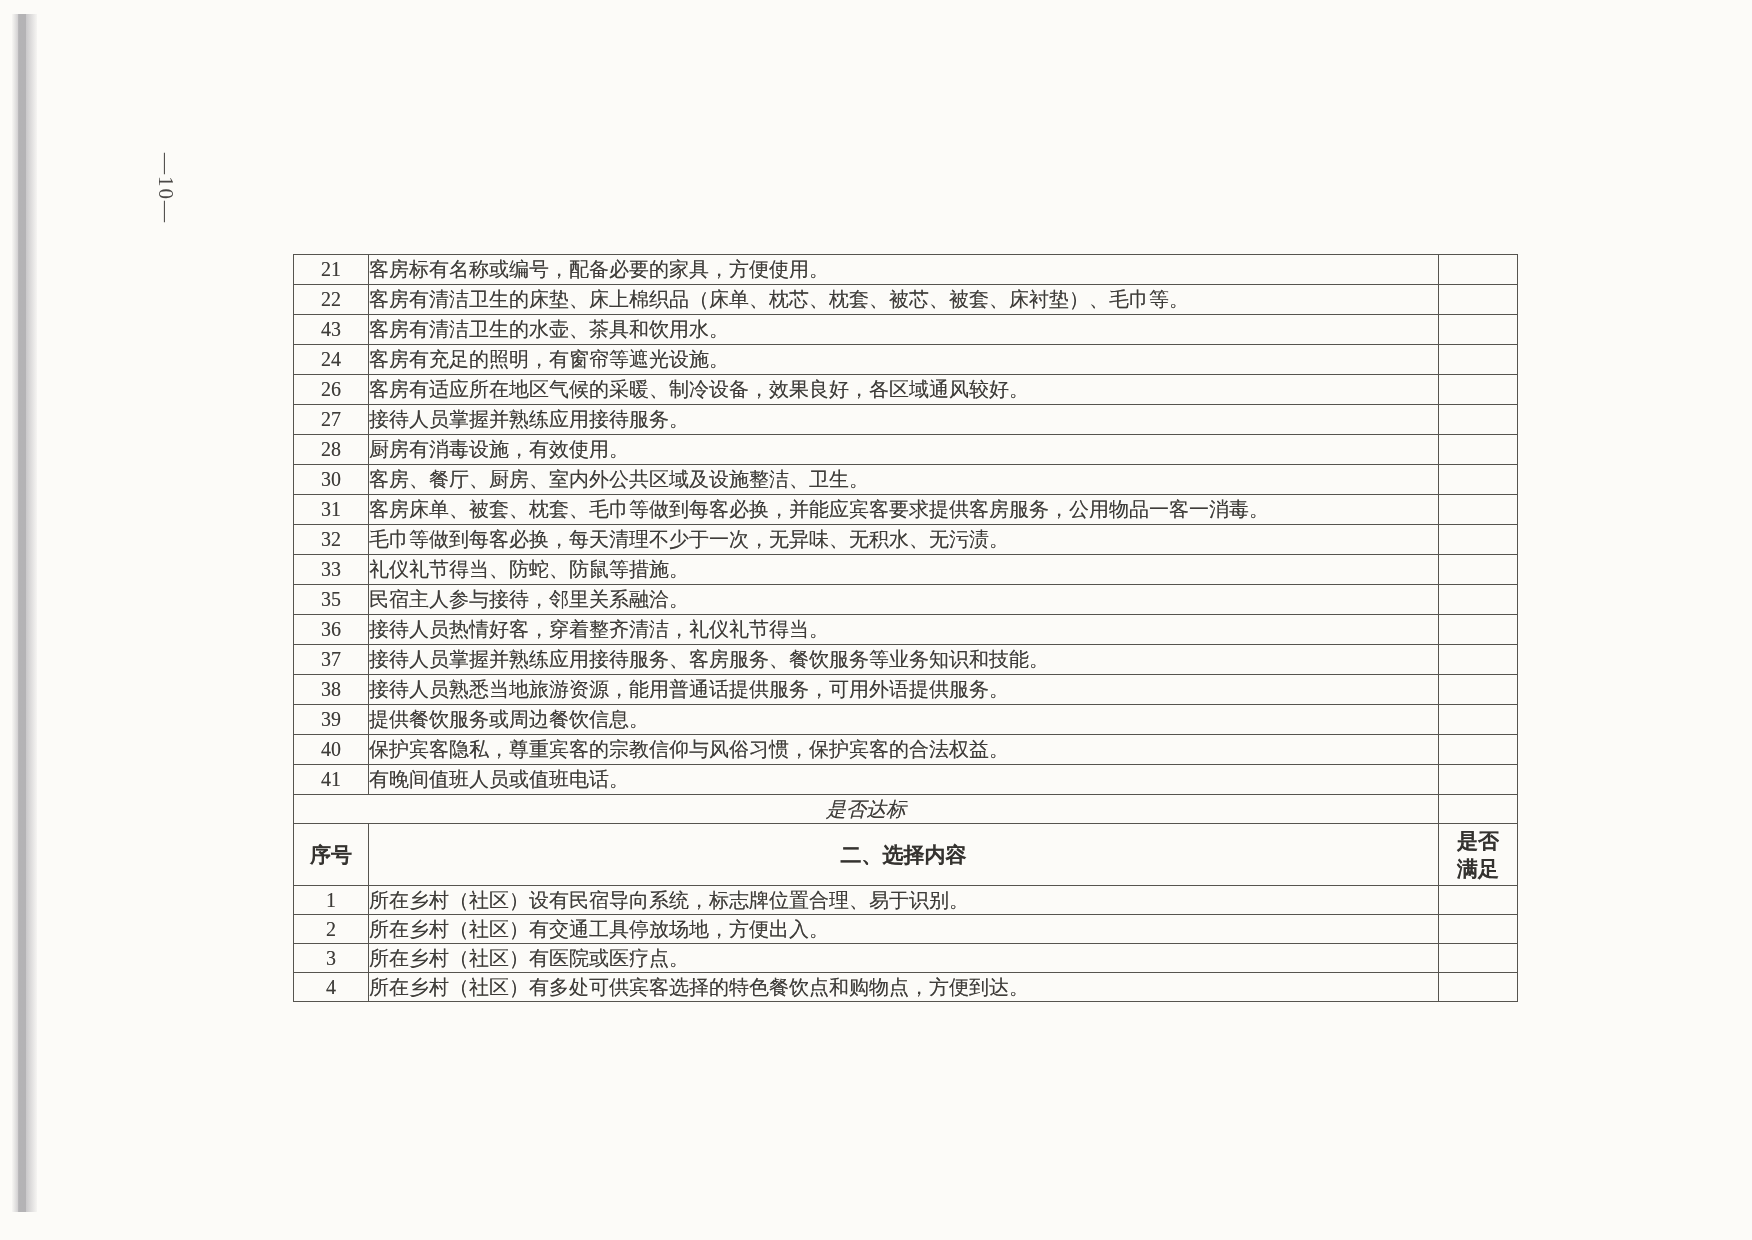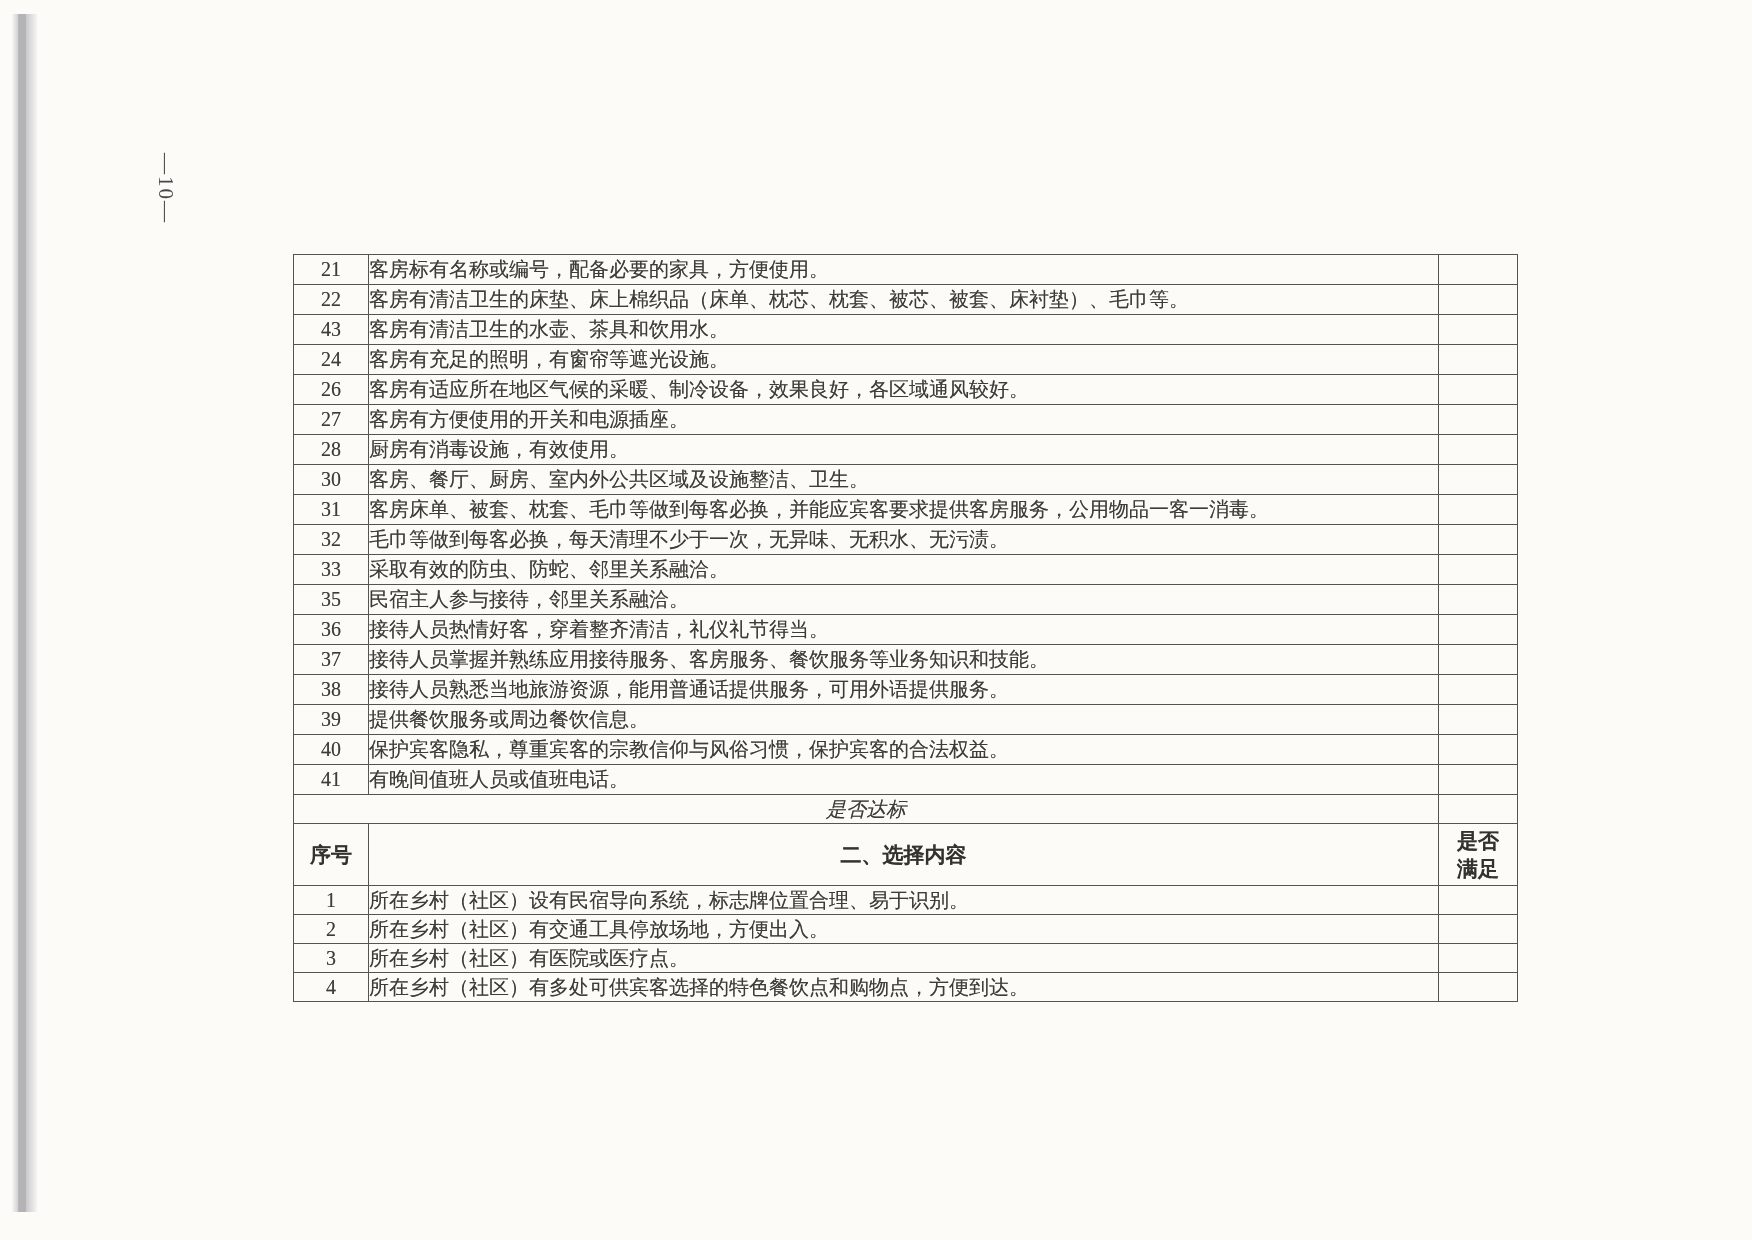--- a/index.html
+++ b/index.html
@@ -92,21 +92,21 @@
     <td class="c-text">客房有充足的照明，有窗帘等遮光设施。</td>
     <td class="c-status"></td>
   </tr>
         <tr>
     <td class="c-num">26</td>
     <td class="c-text">客房有适应所在地区气候的采暖、制冷设备，效果良好，各区域通风较好。</td>
     <td class="c-status"></td>
   </tr>
         <tr>
     <td class="c-num">27</td>
-    <td class="c-text">客房有方便使用的开关和电源插座。</td>
+    <td class="c-text">接待人员掌握并熟练应用接待服务。</td>
     <td class="c-status"></td>
   </tr>
         <tr>
     <td class="c-num">28</td>
     <td class="c-text">厨房有消毒设施，有效使用。</td>
     <td class="c-status"></td>
   </tr>
         <tr>
     <td class="c-num">30</td>
     <td class="c-text">客房、餐厅、厨房、室内外公共区域及设施整洁、卫生。</td>
@@ -117,21 +117,21 @@
     <td class="c-text">客房床单、被套、枕套、毛巾等做到每客必换，并能应宾客要求提供客房服务，公用物品一客一消毒。</td>
     <td class="c-status"></td>
   </tr>
         <tr>
     <td class="c-num">32</td>
     <td class="c-text">毛巾等做到每客必换，每天清理不少于一次，无异味、无积水、无污渍。</td>
     <td class="c-status"></td>
   </tr>
         <tr>
     <td class="c-num">33</td>
-    <td class="c-text">采取有效的防虫、防蛇、邻里关系融洽。</td>
+    <td class="c-text">礼仪礼节得当、防蛇、防鼠等措施。</td>
     <td class="c-status"></td>
   </tr>
         <tr>
     <td class="c-num">35</td>
     <td class="c-text">民宿主人参与接待，邻里关系融洽。</td>
     <td class="c-status"></td>
   </tr>
         <tr>
     <td class="c-num">36</td>
     <td class="c-text">接待人员热情好客，穿着整齐清洁，礼仪礼节得当。</td>

